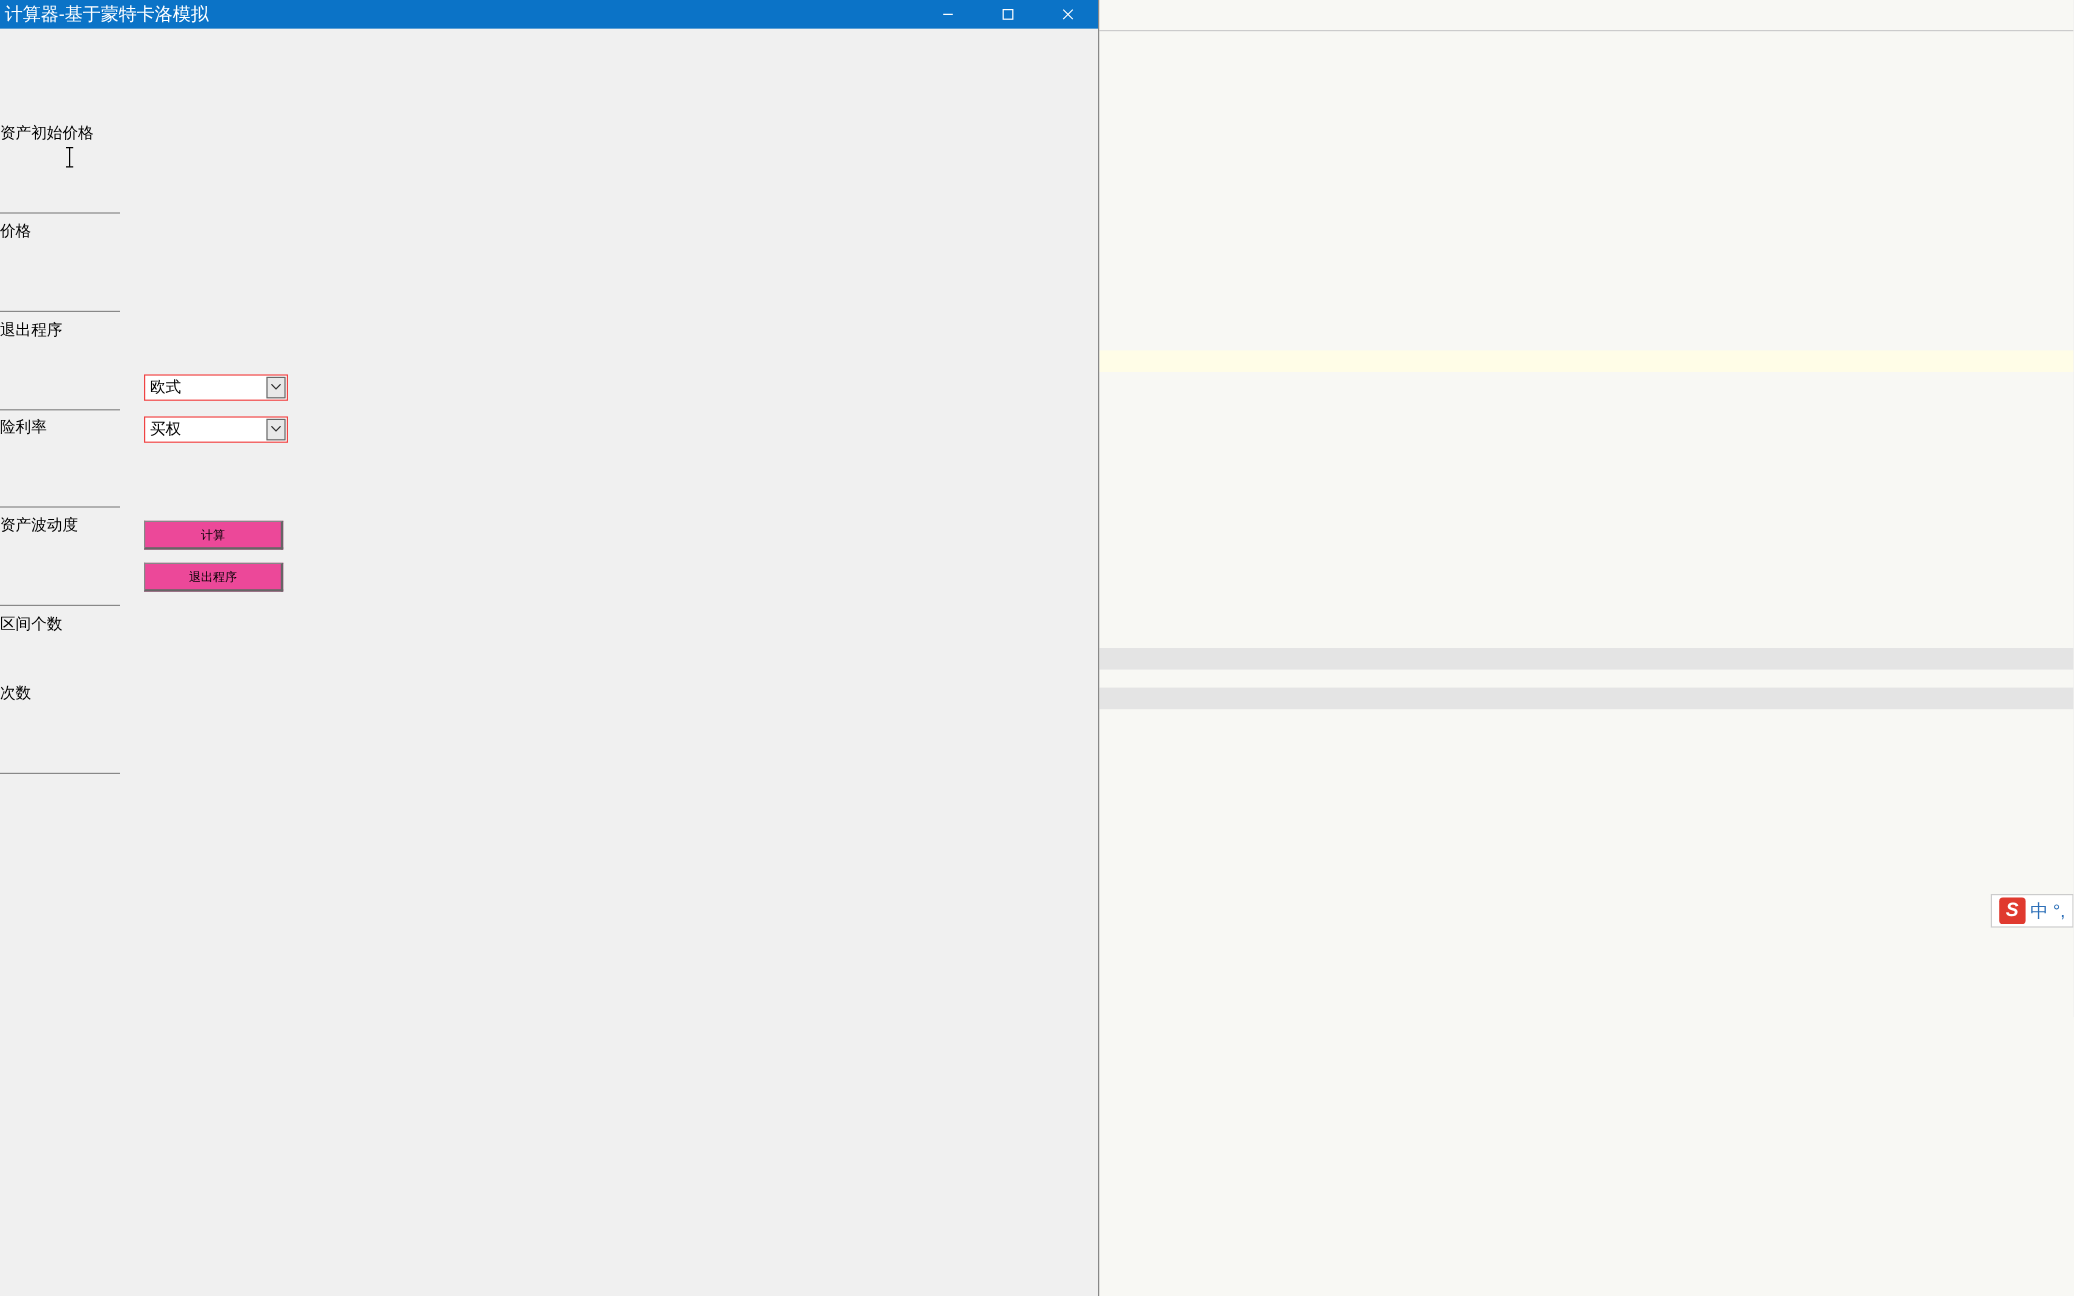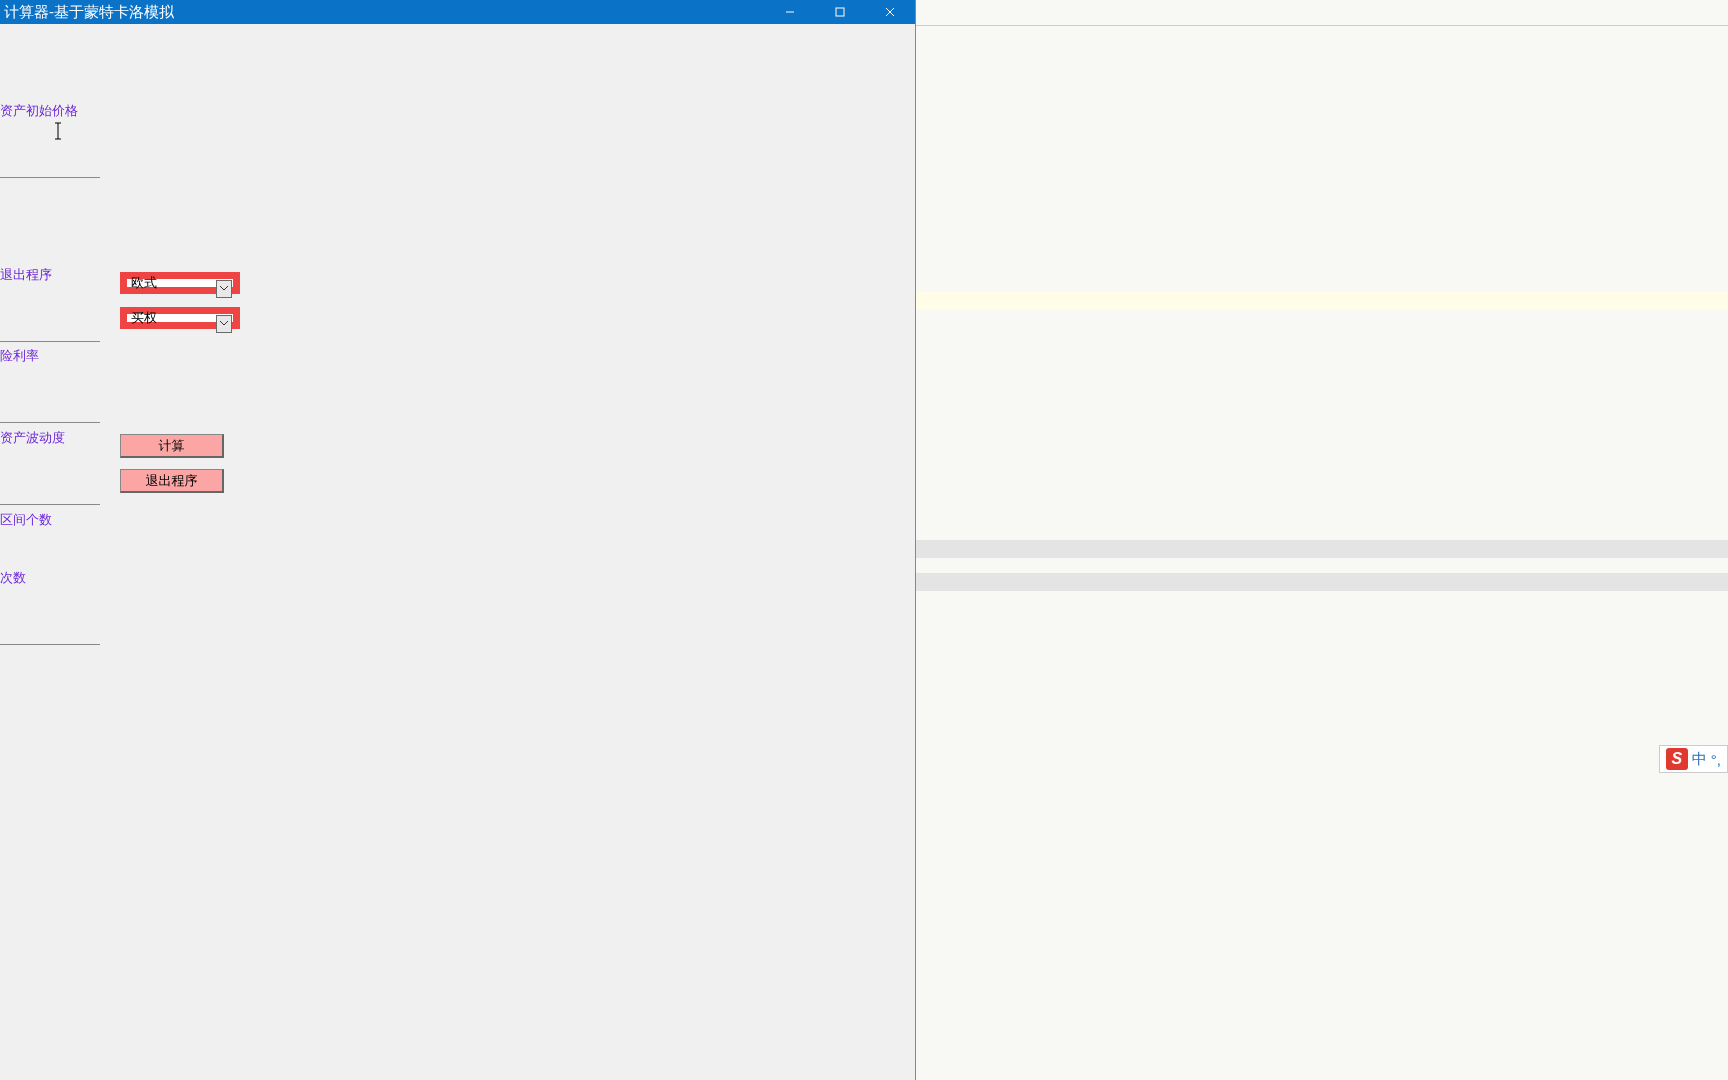--- a/index.html
+++ b/index.html
@@ -50,21 +50,21 @@
       background: #f0f0f0;
       height: calc(100% - 24px);
     }
     .field-group {
       position: absolute;
       left: 0;
       width: 102px;
     }
     .field-label {
       font-size: 13px;
-      color: #6d28d9;
+      color: #000000;
       padding: 2px 0 2px 0;
       text-align: left;
       height: 18px;
     }
     .field-input {
       width: 100px;
       height: 60px;
       border: none;
       border-bottom: 1px solid #888;
       background: #f0f0f0;
@@ -77,51 +77,52 @@
     .g3 { top: 240px; }
     .g4 { top: 321px; }
     .g5 { top: 403px; }
     .g6 { top: 485px; }
     .g7 { top: 543px; }
     .combo {
       position: absolute;
       left: 120px;
       width: 120px;
       height: 22px;
-      border: 7px solid #ef4444;
+      border: 1px solid #ef4444;
       background: #fff;
       display: flex;
       align-items: center;
       padding-left: 4px;
       font-size: 13px;
+      margin-top: 40px;
     }
     .combo .arrow {
       position: absolute;
       right: 1px;
       top: 1px;
       width: 16px;
       height: 18px;
       border: 1px solid #6a6a6a;
       background: #e8e8e8;
       display: flex;
       align-items: center;
       justify-content: center;
     }
     .combo1 { top: 248px; }
     .combo2 { top: 283px; }
     .btn {
       position: absolute;
       left: 120px;
-      width: 104px;
+      width: 116px;
       height: 24px;
-      background: #fca5a5;
+      background: #ec4899;
       border: 1px solid #888;
       border-bottom: 2px solid #666;
       border-right: 2px solid #666;
-      font-size: 13px;
+      font-size: 10px;
       display: flex;
       align-items: center;
       justify-content: center;
       cursor: default;
     }
     .btn1 { top: 410px; }
     .btn2 { top: 445px; justify-content: center; }
     .background-code {
       position: absolute;
       left: 916px;
@@ -254,20 +255,24 @@
       <input class="field-input" value="" style="">
     </div>
     <div class="cursor-caret">
       <svg width="8" height="18">
           <line x1="1" y1="1" x2="7" y2="1" stroke="#000"></line>
           <line x1="4" y1="1" x2="4" y2="17" stroke="#000"></line>
           <line x1="1" y1="17" x2="7" y2="17" stroke="#000"></line>
         </svg>
     </div>
 
+    <div class="field-group g2">
+      <div class="field-label">价格</div>
+      <input class="field-input" value="" style="">
+    </div>
 
     <div class="field-group g3">
       <div class="field-label">退出程序</div>
       <input class="field-input" value="" style="">
     </div>
 
     <div class="field-group g4">
       <div class="field-label">险利率</div>
       <input class="field-input" value="" style="">
     </div>

